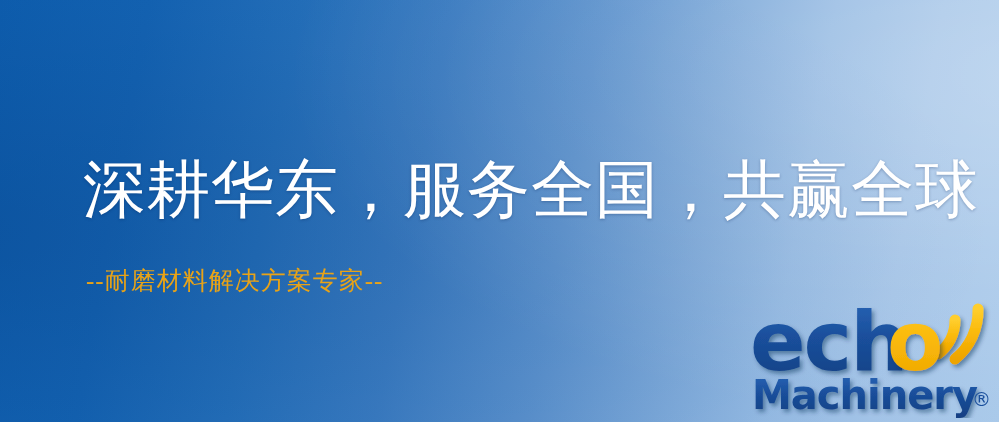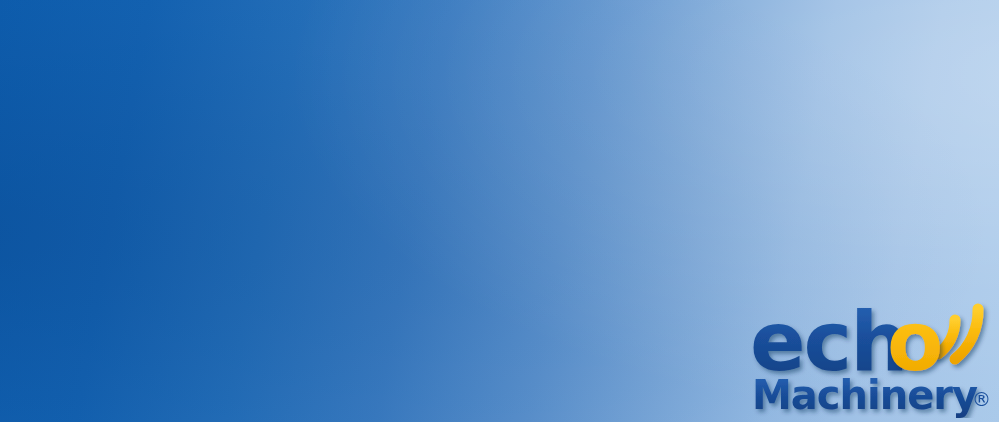--- a/index.html
+++ b/index.html
@@ -90,21 +90,23 @@
   }
 </style>
 </head>
 <body>
 
 <div id="banner">
 
   <div id="vignette"></div>
   <div id="sheen"></div>
 
+  <div id="headline">深耕华东，服务全国，共赢全球</div>
 
+  <div id="subtitle">--耐磨材料解决方案专家--</div>
 
   <div id="logo">
     <svg viewBox="0 0 246 122" xmlns="http://www.w3.org/2000/svg">
       <defs>
         <filter id="dropsh" x="-25%" y="-25%" width="160%" height="170%">
           <feDropShadow dx="2.5" dy="3" stdDeviation="2.2" flood-color="#0c2b55" flood-opacity="0.45"></feDropShadow>
         </filter>
         <linearGradient id="blueGrad" x1="0" y1="0" x2="0" y2="1">
           <stop offset="0%" stop-color="#2a66b8"></stop>
           <stop offset="45%" stop-color="#1a4f9c"></stop>

